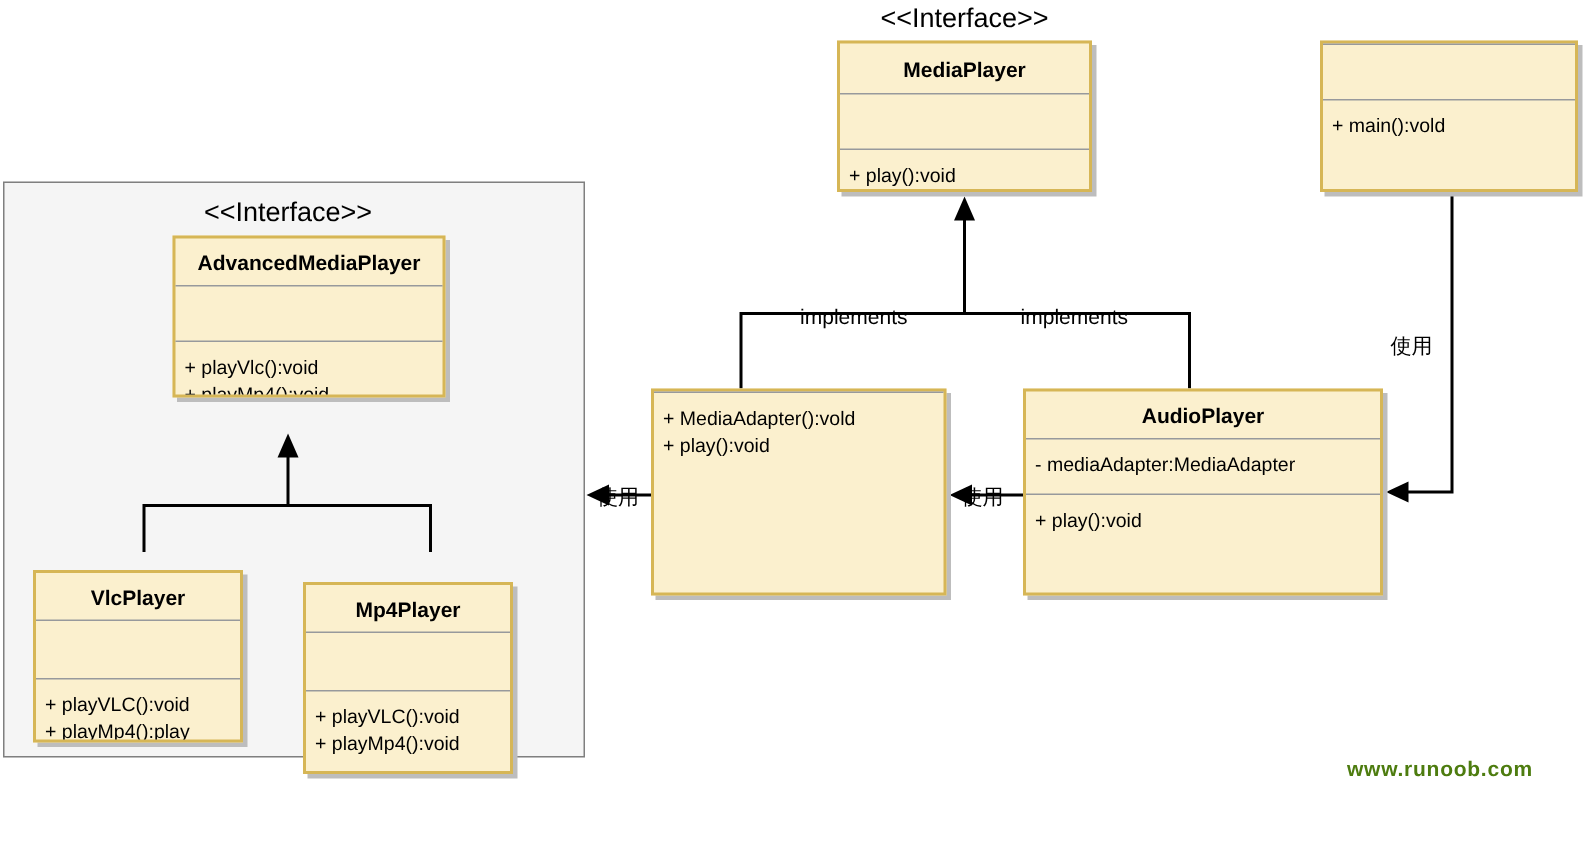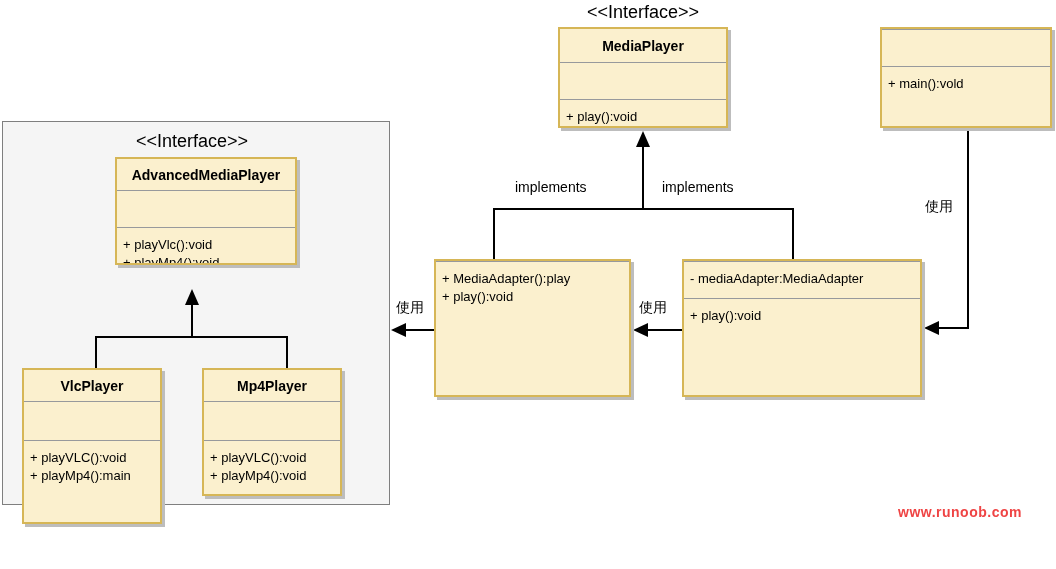--- a/index.html
+++ b/index.html
@@ -54,39 +54,40 @@
   .uml-sec .cont{padding-left:9px;}
   .stereo{
     position:absolute;
     font-size:18px;
     text-align:center;
     white-space:nowrap;
   }
   .edge-label{
     position:absolute;
     font-size:14px;
-    text-align:left;
+    text-align:right;
     white-space:nowrap;
     background:transparent;
+    margin-top:24px;
   }
   svg.wires{
     position:absolute;
     left:0;top:0;
     width:1056px;height:569px;
   }
   svg.wires path{stroke:#000;stroke-width:2;fill:none;}
   svg.wires polygon{fill:#000;stroke:none;}
   .watermark{
     position:absolute;
     left:898px;top:504px;
     width:112px;
     text-align:center;
     font-size:14px;
     font-weight:bold;
-    color:#ef4444;
+    color:#4d7c0f;
     letter-spacing:0.5px;
   }
 </style>
 </head>
 <body>
 
 <div id="canvas">
 
   <div class="package" style="left:2px;top:121px;width:388px;height:384px"></div>
 
@@ -130,46 +131,47 @@
 
   <div class="uml-box" style="left:115px;top:157px;width:182px;height:108px">
     <div class="uml-title" style="height:31px">AdvancedMediaPlayer</div>
     <div class="uml-sec" style="height:37px"></div>
     <div class="uml-sec grow">
       <div>+ playVlc():void</div>
       <div>+ playMp4():void</div>
     </div>
   </div>
 
-  <div class="uml-box" style="left:22px;top:368px;width:140px;height:156px">
+  <div class="uml-box" style="left:22px;top:380px;width:140px;height:115px">
     <div class="uml-title" style="height:31px">VlcPlayer</div>
     <div class="uml-sec" style="height:39px"></div>
     <div class="uml-sec grow">
       <div>+ playVLC():void</div>
-      <div>+ playMp4():main</div>
+      <div>+ playMp4():play</div>
     </div>
   </div>
 
-  <div class="uml-box" style="left:202px;top:368px;width:140px;height:128px">
+  <div class="uml-box" style="left:202px;top:388px;width:140px;height:128px">
     <div class="uml-title" style="height:31px">Mp4Player</div>
     <div class="uml-sec" style="height:39px"></div>
     <div class="uml-sec grow">
       <div>+ playVLC():void</div>
       <div>+ playMp4():void</div>
     </div>
   </div>
 
   <div class="uml-box" style="left:434px;top:259px;width:197px;height:138px">
     <div class="uml-sec grow">
-      <div>+ MediaAdapter():play</div>
+      <div>+ MediaAdapter():vold</div>
       <div>+ play():void</div>
     </div>
   </div>
 
   <div class="uml-box" style="left:682px;top:259px;width:240px;height:138px">
+    <div class="uml-title" style="height:31px">AudioPlayer</div>
     <div class="uml-sec" style="height:37px">
       <div>- mediaAdapter:MediaAdapter</div>
     </div>
     <div class="uml-sec grow">
       <div>+ play():void</div>
     </div>
   </div>
 
   <div class="edge-label" style="left:515px;top:179px;width:90px">implements</div>
   <div class="edge-label" style="left:662px;top:179px;width:90px">implements</div>

